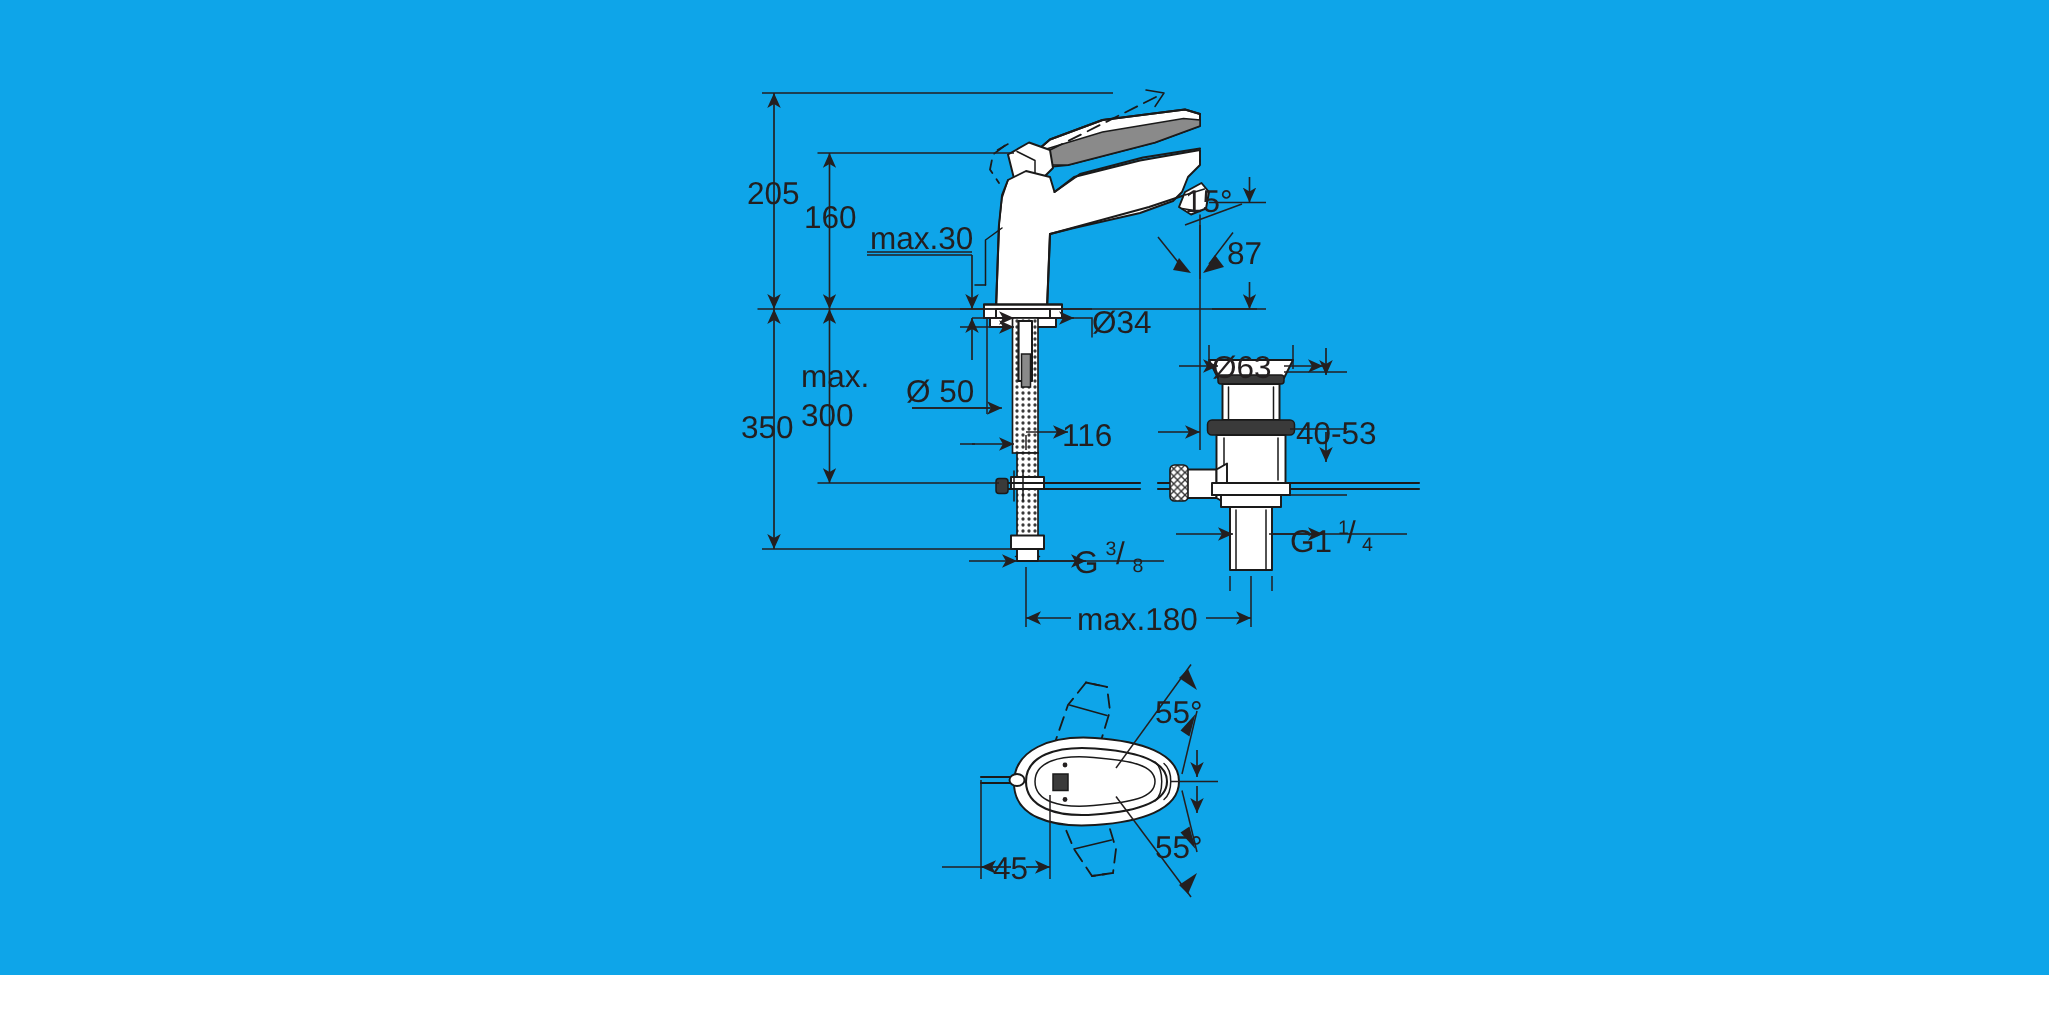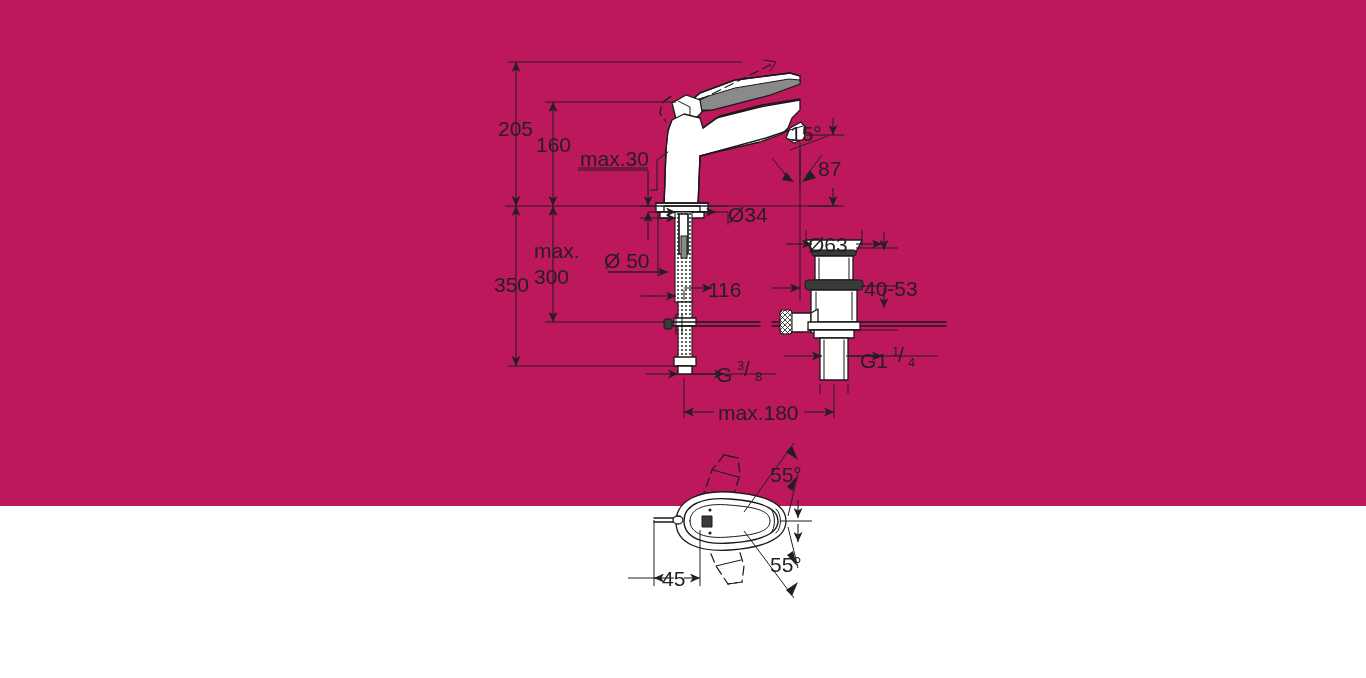--- a/index.html
+++ b/index.html
@@ -10,22 +10,22 @@
   }
   body {
     width: 1366px;
     height: 678px;
     font-family: "Liberation Sans", sans-serif;
     overflow: hidden;
   }
   #drawing-root {
     position: relative;
     width: 1366px;
-    height: 506px;
-    background: #be185d;
+    height: 650px;
+    background: #0ea5e9;
   }
   svg.sheet {
     position: absolute;
     left: 0;
     top: 0;
     width: 1366px;
     height: 678px;
     display: block;
   }
   .dim-line { stroke: #231f20; stroke-width: 1.1; fill: none; }

